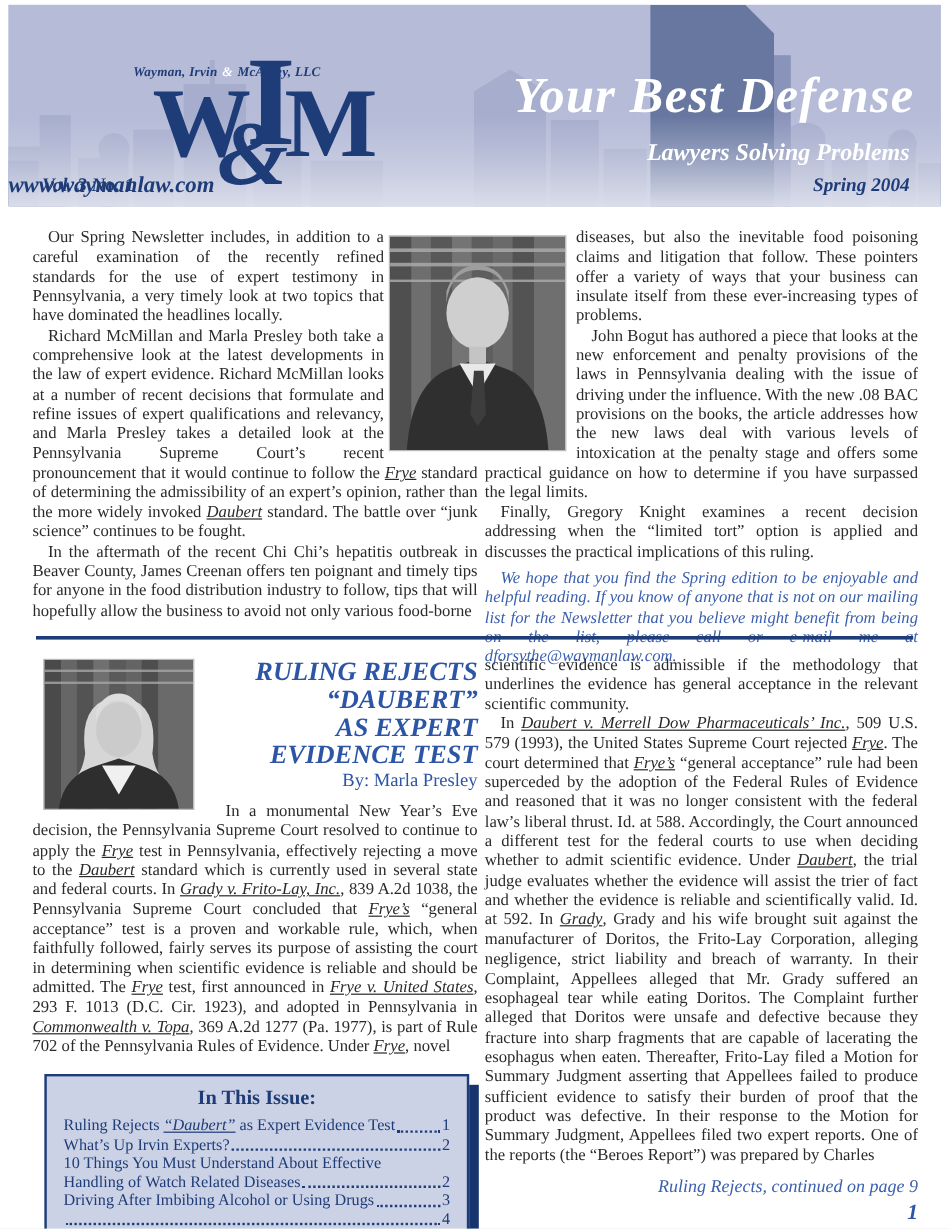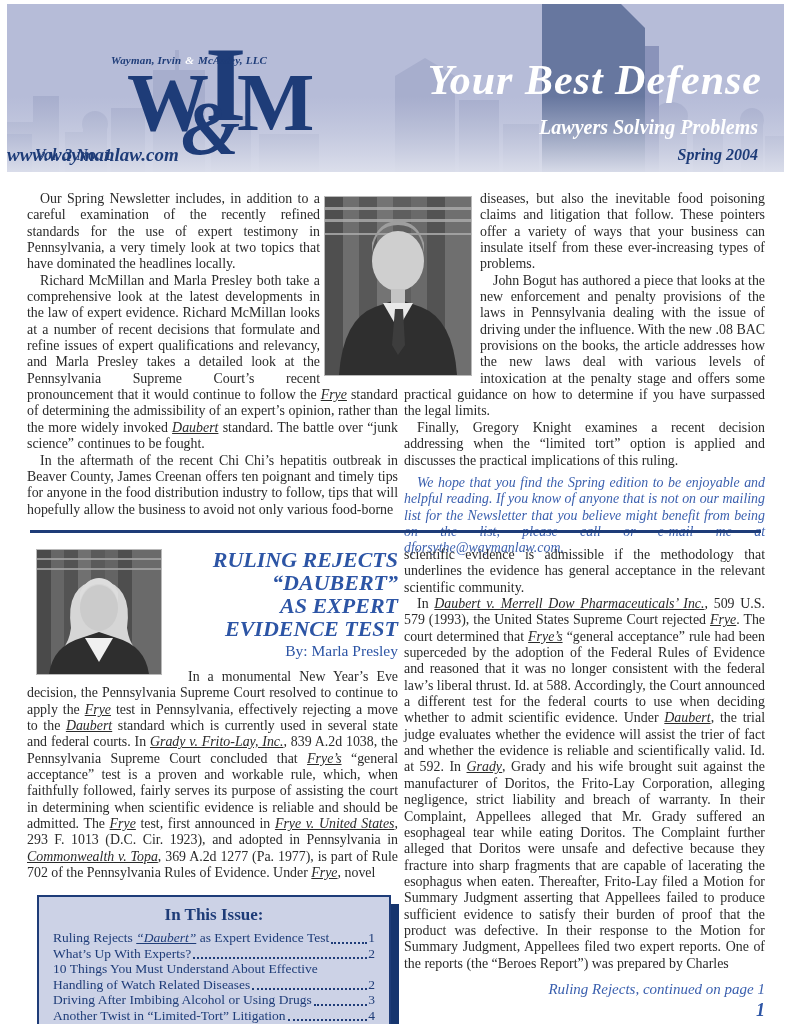--- a/index.html
+++ b/index.html
@@ -201,54 +201,53 @@
 
         <div class="toc">
           <div class="toc-title">In This Issue:</div>
           <div>
               <div class="toc-row">
                 <span class="toc-label"><span>Ruling Rejects </span><span class="i">“Daubert”</span><span> as Expert Evidence Test </span></span>
                 <span class="toc-dots"></span>
                 <span class="toc-page">1</span>
               </div>
               <div class="toc-row">
-                <span class="toc-label"><span>What’s Up With Experts? </span></span>
+                <span class="toc-label"><span>What’s Up Irvin Experts? </span></span>
                 <span class="toc-dots"></span>
                 <span class="toc-page">2</span>
               </div>
               <div class="toc-row">
                 <span class="toc-label"><span>10 Things You Must Understand About Effective</span></span>
               </div>
               <div class="toc-row">
                 <span class="toc-label"><span>Handling of Watch Related Diseases </span></span>
                 <span class="toc-dots"></span>
                 <span class="toc-page">2</span>
               </div>
               <div class="toc-row">
                 <span class="toc-label"><span>Driving After Imbibing Alcohol or Using Drugs </span></span>
                 <span class="toc-dots"></span>
                 <span class="toc-page">3</span>
               </div>
               <div class="toc-row">
-                <span class="toc-label"><span>Another Twist in “Limited-Tort” Litigation </span></span>
                 <span class="toc-dots"></span>
                 <span class="toc-page">4</span>
               </div>
               <div class="toc-row">
                 <span class="toc-label"><span>Wayman Watch </span></span>
                 <span class="toc-page">6</span>
               </div>
             </div>
         </div>
       </div>
 
       <div class="col-r">
         <div>
             <p class="para cont"><span>scientific evidence is admissible if the methodology that underlines the evidence has general acceptance in the relevant scientific community.</span></p>
             <p class="para"><span>In </span><span class="i">Daubert v. Merrell Dow Pharmaceuticals’ Inc.</span><span>, 509 U.S. 579 (1993), the United States Supreme Court rejected </span><span class="i">Frye</span><span>. The court determined that </span><span class="i">Frye’s</span><span> “general acceptance” rule had been superceded by the adoption of the Federal Rules of Evidence and reasoned that it was no longer consistent with the federal law’s liberal thrust. Id. at 588. Accordingly, the Court announced a different test for the federal courts to use when deciding whether to admit scientific evidence. Under </span><span class="i">Daubert</span><span>, the trial judge evaluates whether the evidence will assist the trier of fact and whether the evidence is reliable and scientifically valid. Id. at 592. In </span><span class="i">Grady</span><span>, Grady and his wife brought suit against the manufacturer of Doritos, the Frito-Lay Corporation, alleging negligence, strict liability and breach of warranty. In their Complaint, Appellees alleged that Mr. Grady suffered an esophageal tear while eating Doritos. The Complaint further alleged that Doritos were unsafe and defective because they fracture into sharp fragments that are capable of lacerating the esophagus when eaten. Thereafter, Frito-Lay filed a Motion for Summary Judgment asserting that Appellees failed to produce sufficient evidence to satisfy their burden of proof that the product was defective. In their response to the Motion for Summary Judgment, Appellees filed two expert reports. One of the reports (the “Beroes Report”) was prepared by Charles</span></p>
           </div>
-        <div class="continued">Ruling Rejects, continued on page 1</div>
+        <div class="continued">Ruling Rejects, continued on page 9</div>
         <div class="pagenum">1</div>
       </div>
     </div>
   </div>
 
 </div>
 
 </body></html>

